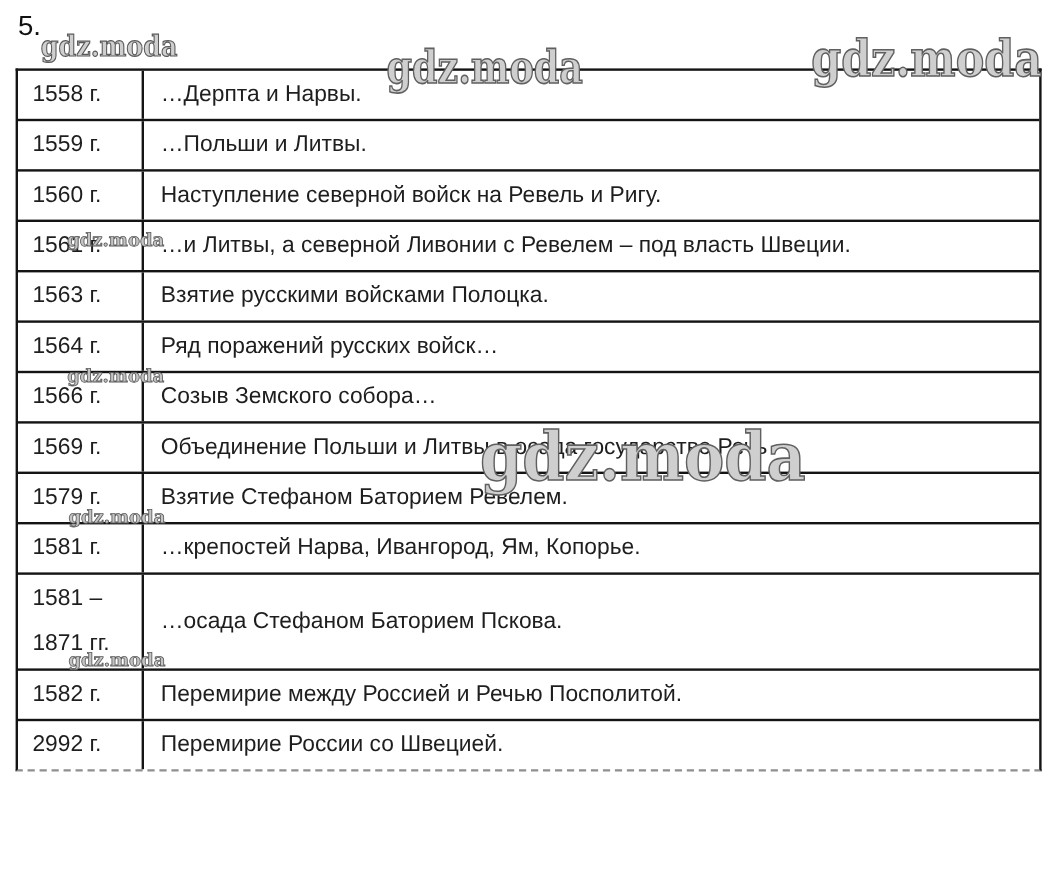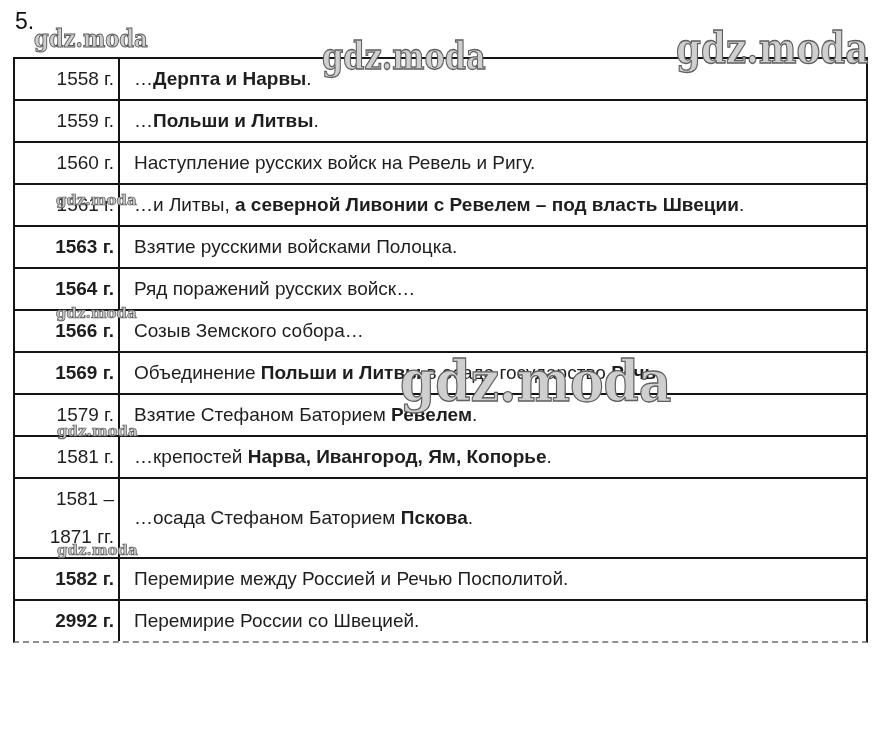--- a/index.html
+++ b/index.html
@@ -12,23 +12,23 @@
   
   .timeline-table {
     position:absolute; left:13px; top:57px; width:855px; box-sizing:border-box;
     border:2px solid #141414; border-bottom:2.5px dashed #8f8f8f; background:#fff;
   }
   .row { display:flex; border-bottom:2px solid #141414; }
   .row:last-child { border-bottom:none; }
   .cell { display:flex; flex-direction:column; justify-content:center; box-sizing:border-box; min-height:36px; }
   .year-cell { width:105px; flex:0 0 105px; border-right:2px solid #141414; padding:1px 4px 1px 12px; }
   .event-cell { flex:1; padding:1px 8px 1px 14px; }
-  .year-line { line-height:38px; font-size:19px; white-space:nowrap;text-align:right; }
+  .year-line { line-height:38px; font-size:19px; white-space:nowrap; }
   .event-line { line-height:36px; font-size:19px; }
-  .b, b { font-weight:700; }
+  .b, b { font-weight:400; }
 
   
   .wm {
     position:absolute; font-family:"DejaVu Serif", serif; font-weight:700;
     color:#cfcfcf; -webkit-text-stroke:1.3px #606060; white-space:nowrap;
     pointer-events:none; z-index:6; transform-origin:left top; letter-spacing:0;
   }
   .wm-sm { font-size:15px; -webkit-text-stroke:0.7px #5a5a5a; color:#c4c4c4; }
   .wm-1 { left:34px;  top:24px;  font-size:24px; -webkit-text-stroke:1px #5a5a5a; transform:scaleX(0.88); }
   .wm-2 { left:322px; top:33px;  font-size:38px; transform:scaleX(0.80); }
@@ -60,21 +60,21 @@
         </div>
         <div class="cell event-cell">
           <div class="event-line"><span>…</span><b>Польши и Литвы</b><span>.</span></div>
         </div>
       </div>
       <div class="row">
         <div class="cell year-cell">
           <div class="year-line">1560 г.</div>
         </div>
         <div class="cell event-cell">
-          <div class="event-line"><span>Наступление русских войск на Ревель и Ригу.</span></div>
+          <div class="event-line"><span>Наступление северной войск на Ревель и Ригу.</span></div>
         </div>
       </div>
       <div class="row">
         <div class="cell year-cell">
           <div class="year-line">1561 г.</div>
         </div>
         <div class="cell event-cell">
           <div class="event-line"><span>…и Литвы, </span><b>а северной Ливонии с Ревелем – под власть Швеции</b><span>.</span></div>
         </div>
       </div>

